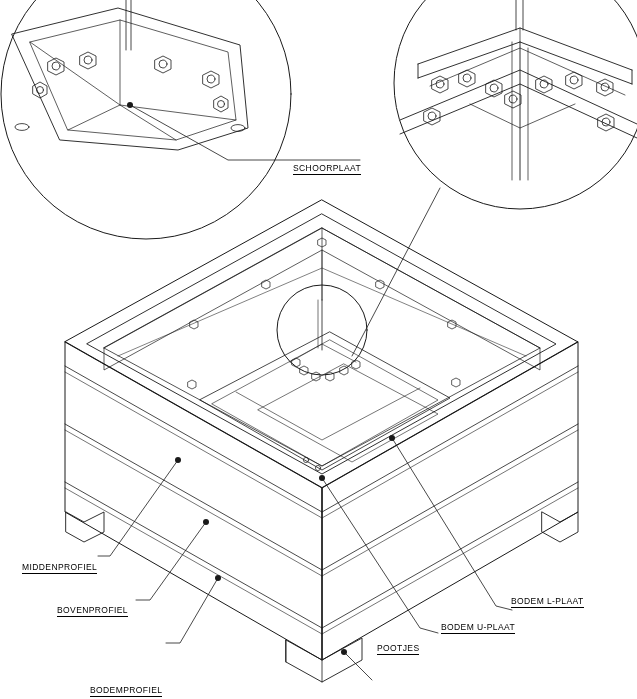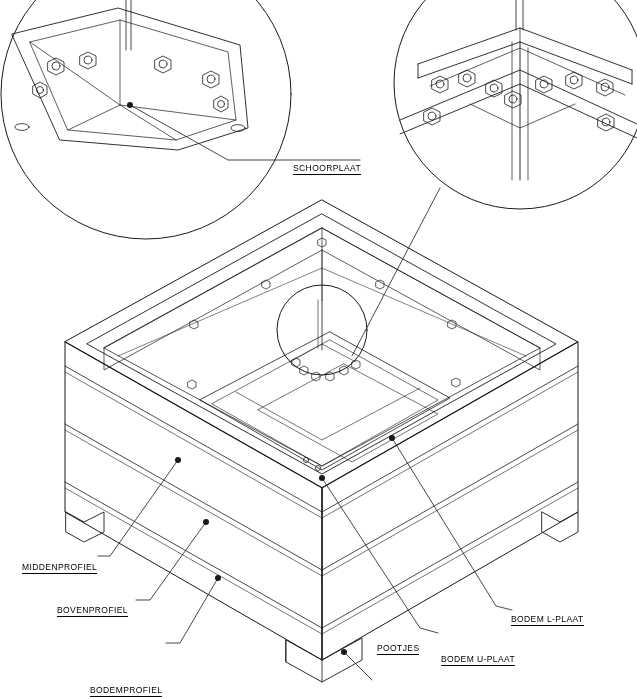--- a/index.html
+++ b/index.html
@@ -215,16 +215,16 @@
       </g>
 
     </g>
   </svg>
 
   <div class="label" style="left:293px; top:163px;">SCHOORPLAAT</div>
   <div class="label" style="left:22px; top:562px;">MIDDENPROFIEL</div>
   <div class="label" style="left:57px; top:605px;">BOVENPROFIEL</div>
   <div class="label" style="left:90px; top:685px;">BODEMPROFIEL</div>
   <div class="label" style="left:377px; top:643px;">POOTJES</div>
-  <div class="label" style="left:441px; top:654px;">BODEM U-PLAAT</div>
-  <div class="label" style="left:511px; top:614px;text-align:center;">BODEM L-PLAAT</div>
+  <div class="label" style="left:441px; top:622px;">BODEM U-PLAAT</div>
+  <div class="label" style="left:511px; top:596px;text-align:center;">BODEM L-PLAAT</div>
 
 </div>
 
 </body></html>

